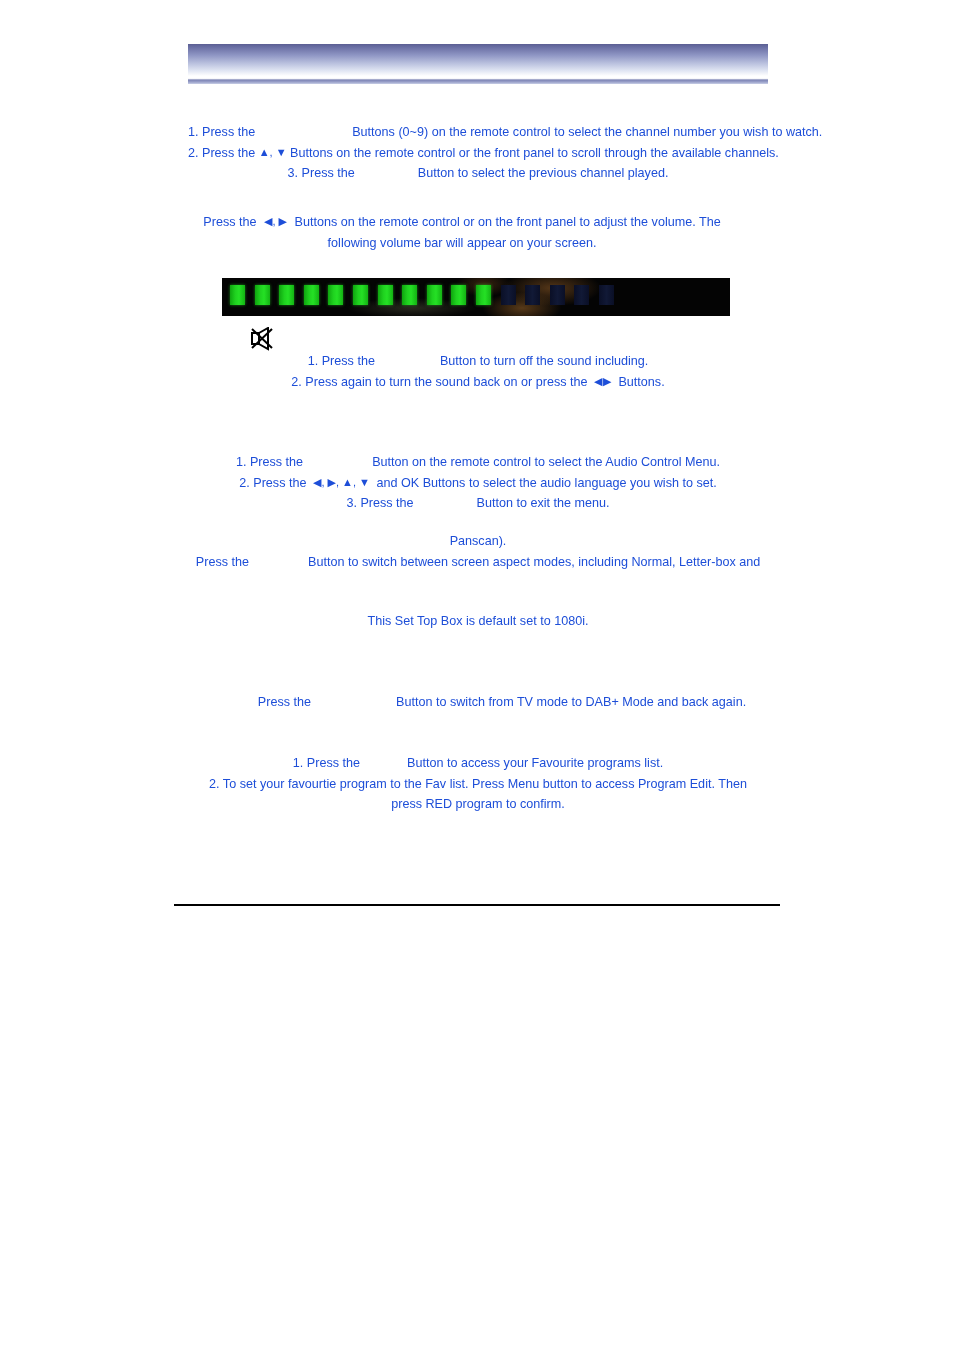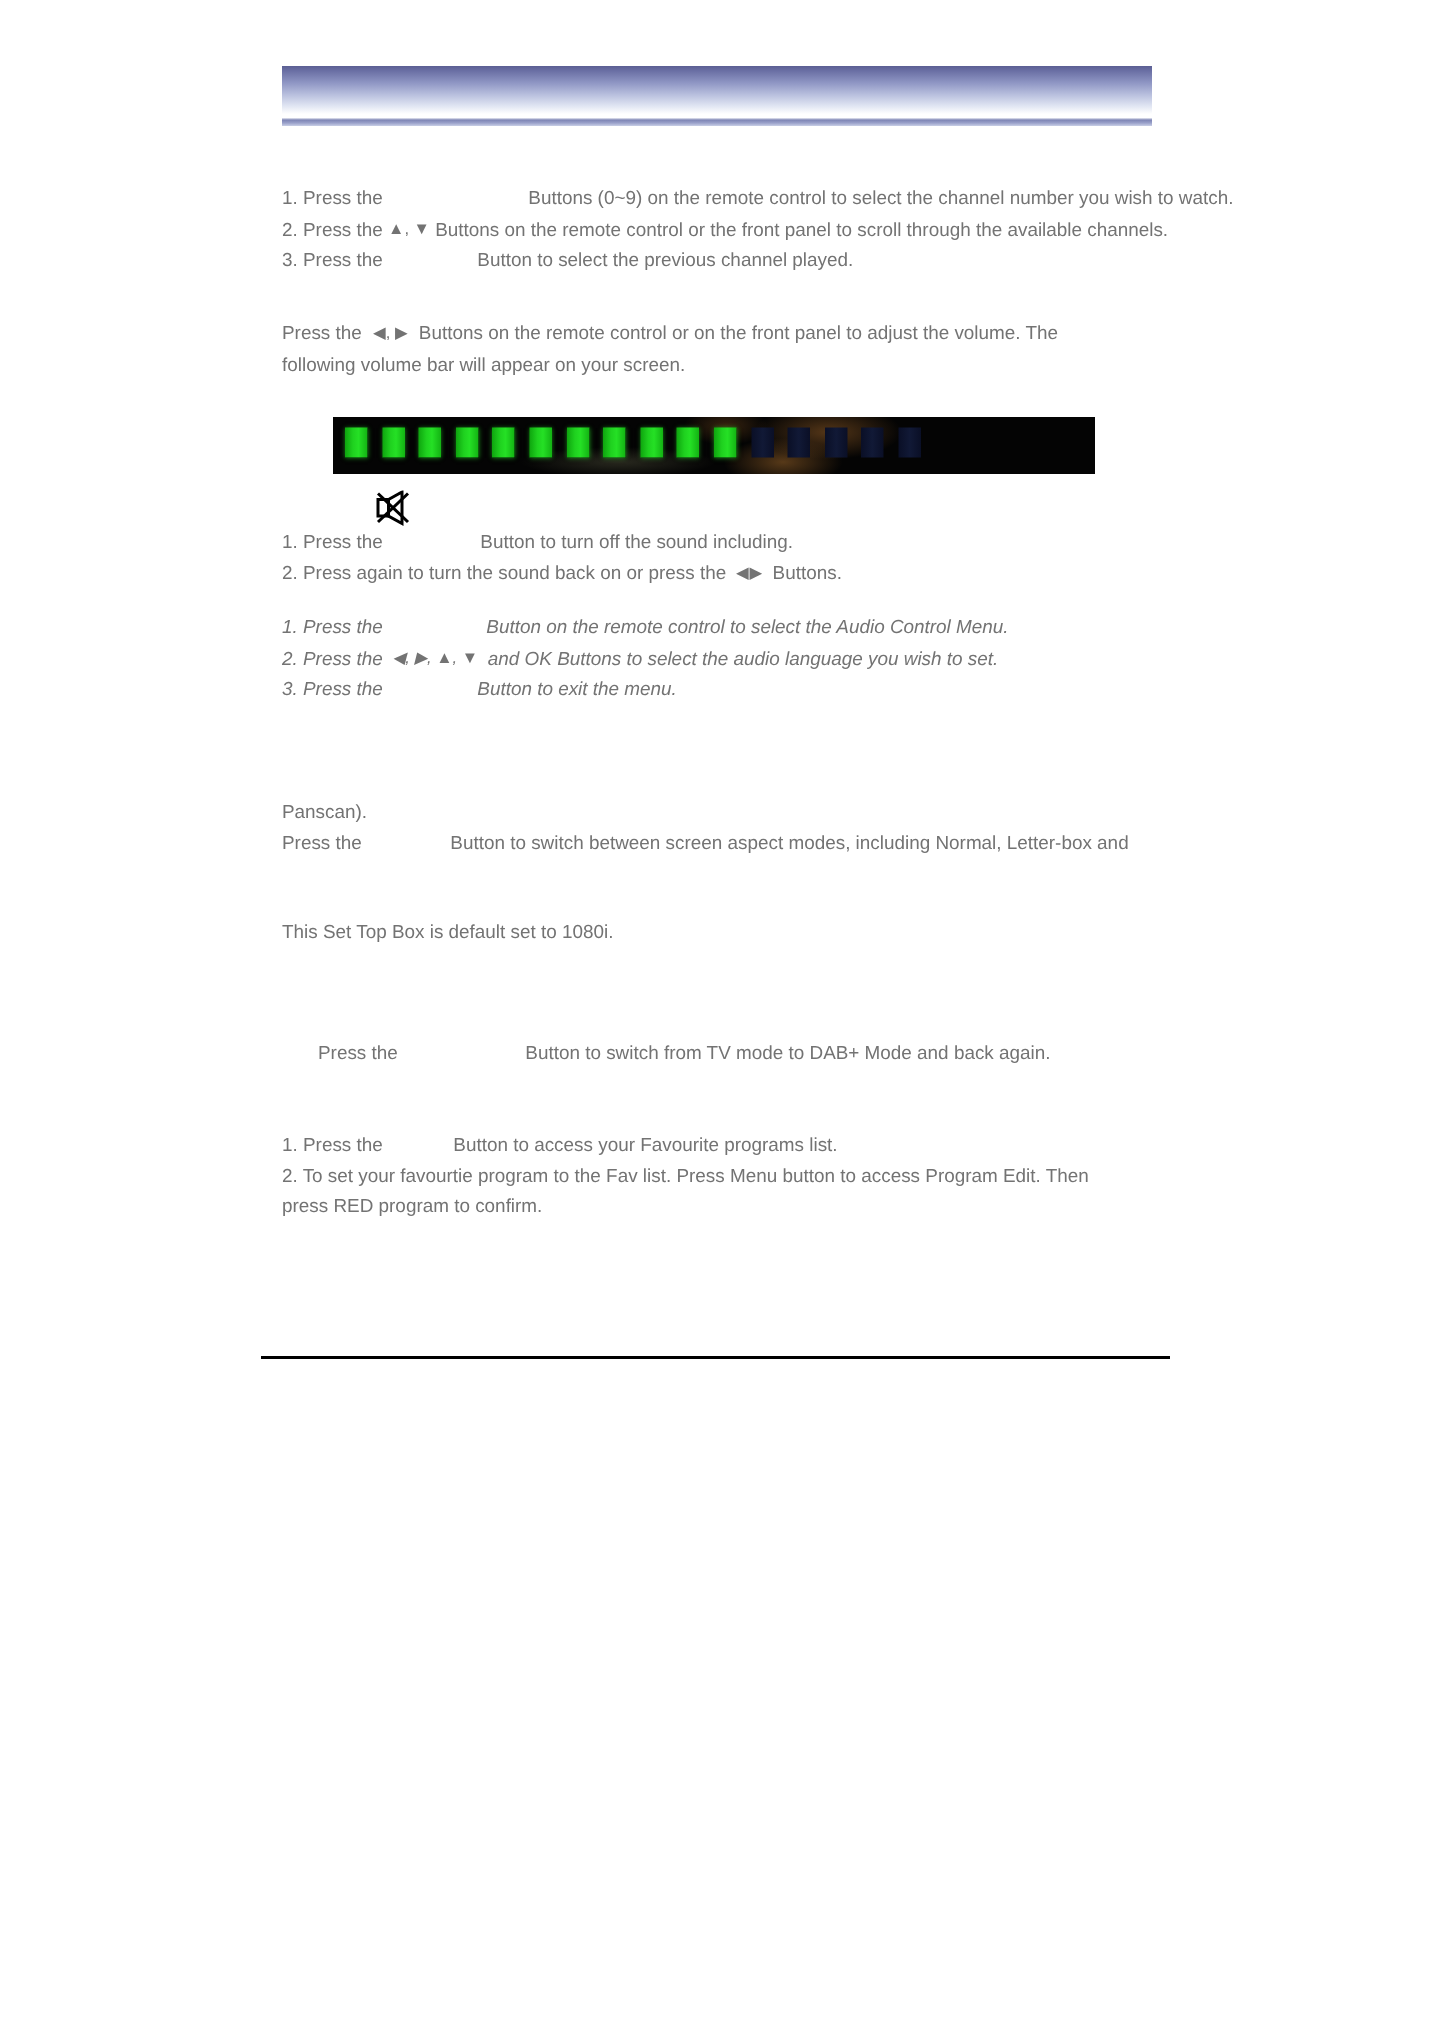--- a/index.html
+++ b/index.html
@@ -49,21 +49,22 @@
   }
   .block {
     position: absolute;
     left: 0;
     width: 580px;
   }
   .line {
     font-size: 12.6px;
     line-height: 20.5px;
     white-space: nowrap;
-    color: #737373;
+    color: #1d4ed8;
+    text-align: center;
   }
   .line.wrap {
     white-space: normal;
     line-height: 21px;
   }
   .gap-btn {
     display: inline-block;
     height: 12px;
   }
   .arrow {
@@ -167,21 +168,21 @@
         <span class="gap-btn" style="width:58px;"></span>
         <span>Button to turn off the sound including.</span>
       </div>
       <div class="line">
         <span>2. Press again to turn the sound back on or press the</span>
         <span class="arrow arrow-tight" style="margin:0 3px;">◀▶</span>
         <span>Buttons.</span>
       </div>
     </div>
 
-    <div class="block" style="top:408px;font-style:italic;">
+    <div class="block" style="top:452px;">
       <div class="line">
         <span>1. Press the</span>
         <span class="gap-btn" style="width:62px;"></span>
         <span>Button on the remote control to select the Audio Control Menu.</span>
       </div>
       <div class="line">
         <span>2. Press the</span>
         <span class="arrow" style="margin:0 3px;">◀, ▶, ▲, ▼</span>
         <span>and OK Buttons to select the audio language you wish to set.</span>
       </div>

